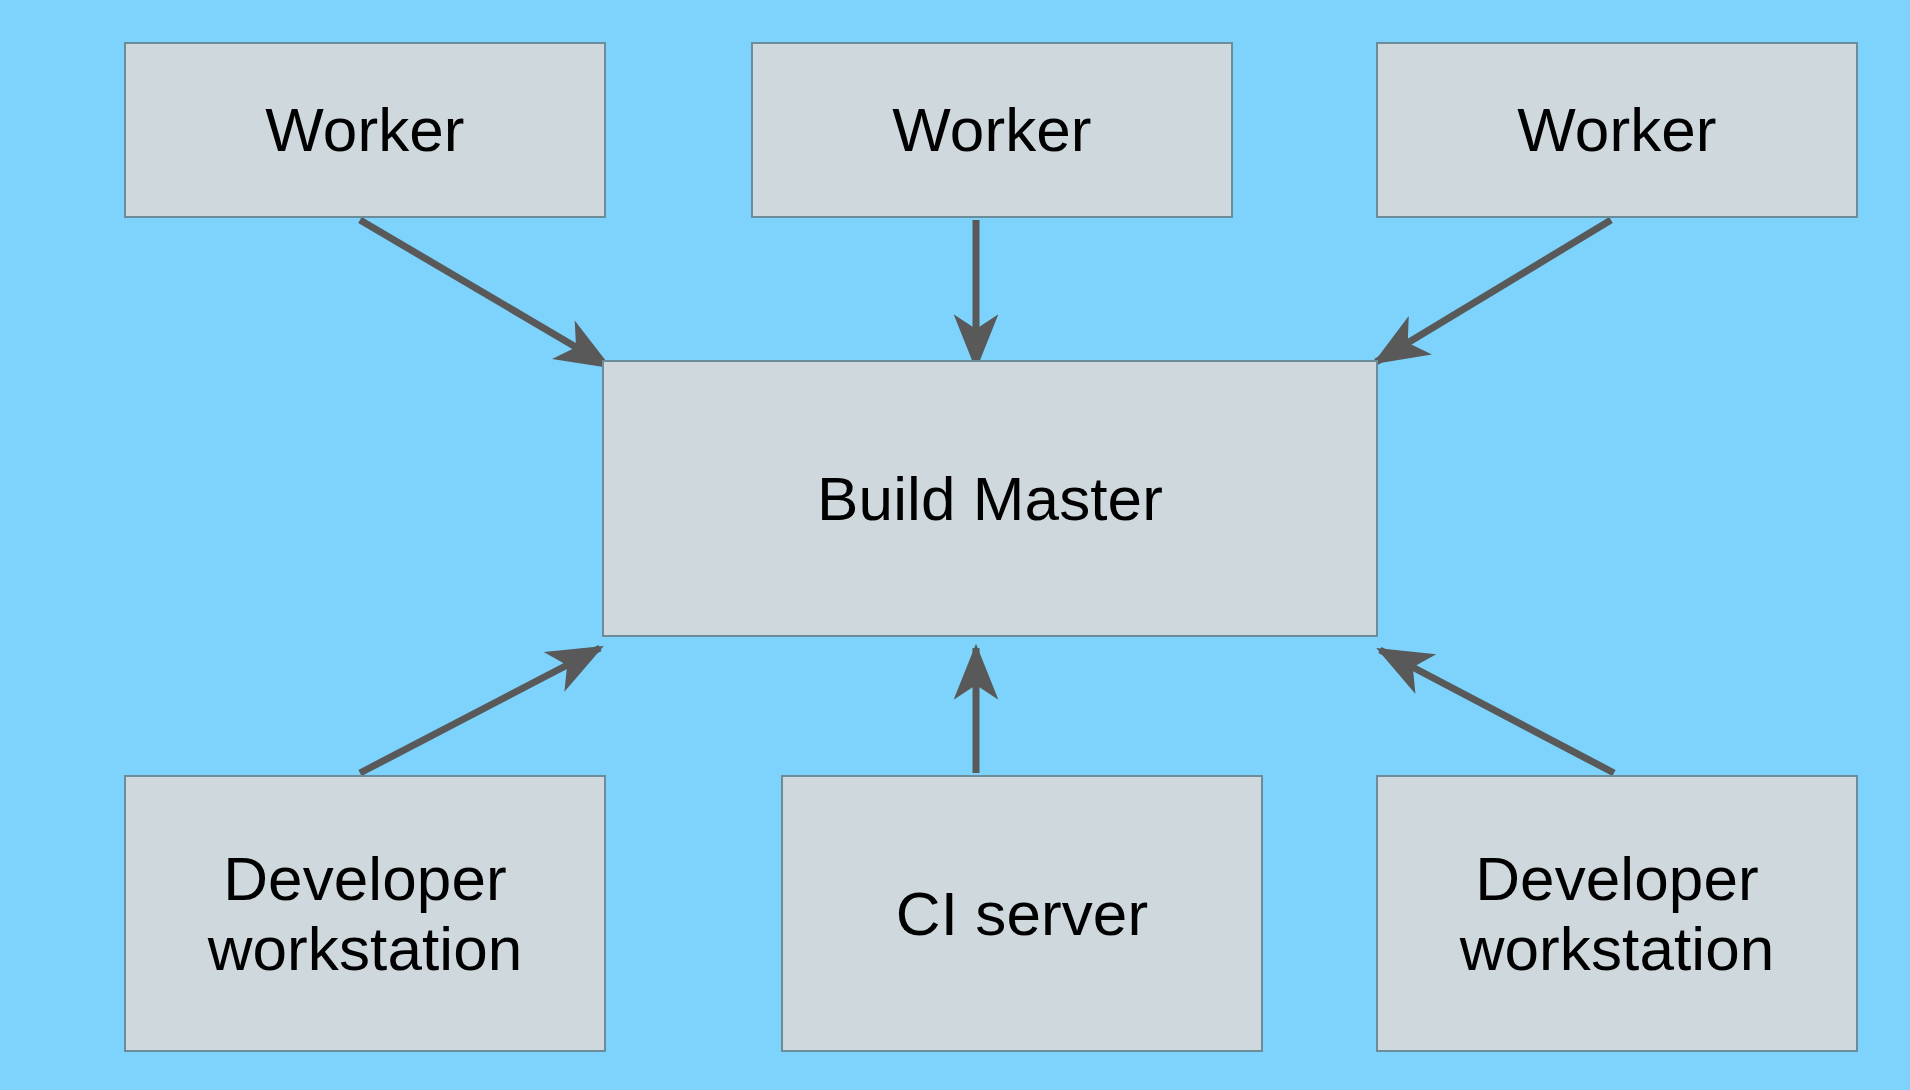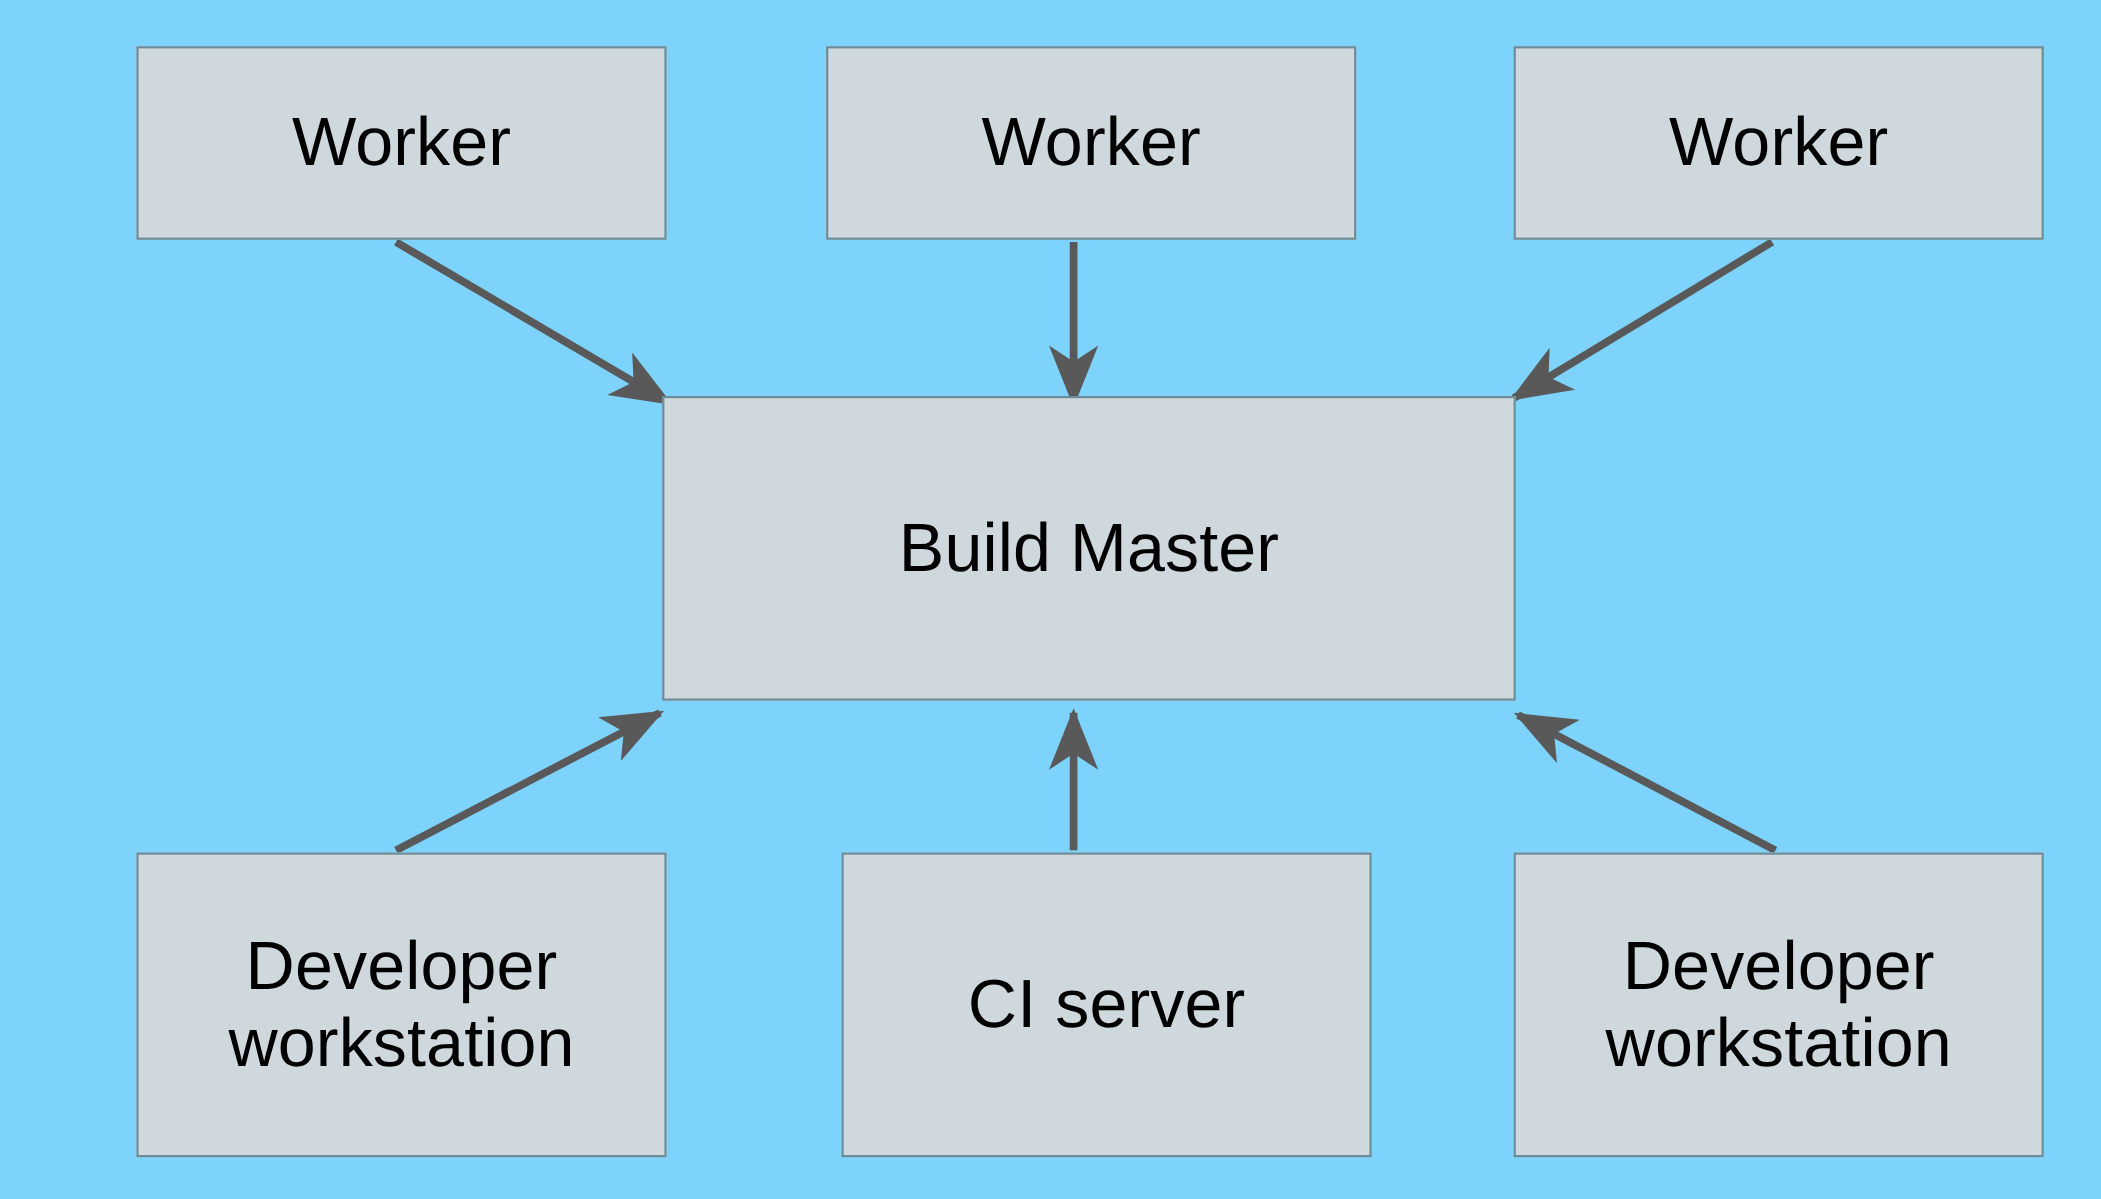--- a/index.html
+++ b/index.html
@@ -83,21 +83,21 @@
 
   <div class="node-box size-master" style="left: 602px; top: 360px; width: 776px; height: 277px; background: rgb(207, 216, 220); border-color: rgb(109, 140, 153); color: rgb(0, 0, 0);">
     <span class="node-label">Build Master</span>
   </div>
 
   <div class="node-box size-normal" style="left: 124px; top: 775px; width: 482px; height: 277px; background: rgb(207, 216, 220); border-color: rgb(109, 140, 153); color: rgb(0, 0, 0);">
     <span class="node-label">Developer
 workstation</span>
   </div>
 
-  <div class="node-box size-normal" style="left: 765px; top: 775px; width: 482px; height: 277px; background: rgb(207, 216, 220); border-color: rgb(109, 140, 153); color: rgb(0, 0, 0); text-align: center;">
+  <div class="node-box size-normal" style="left: 781px; top: 775px; width: 482px; height: 277px; background: rgb(207, 216, 220); border-color: rgb(109, 140, 153); color: rgb(0, 0, 0); text-align: center;">
     <span class="node-label">CI server</span>
   </div>
 
   <div class="node-box size-normal" style="left: 1376px; top: 775px; width: 482px; height: 277px; background: rgb(207, 216, 220); border-color: rgb(109, 140, 153); color: rgb(0, 0, 0);">
     <span class="node-label">Developer
 workstation</span>
   </div>
 
 </div>
 

